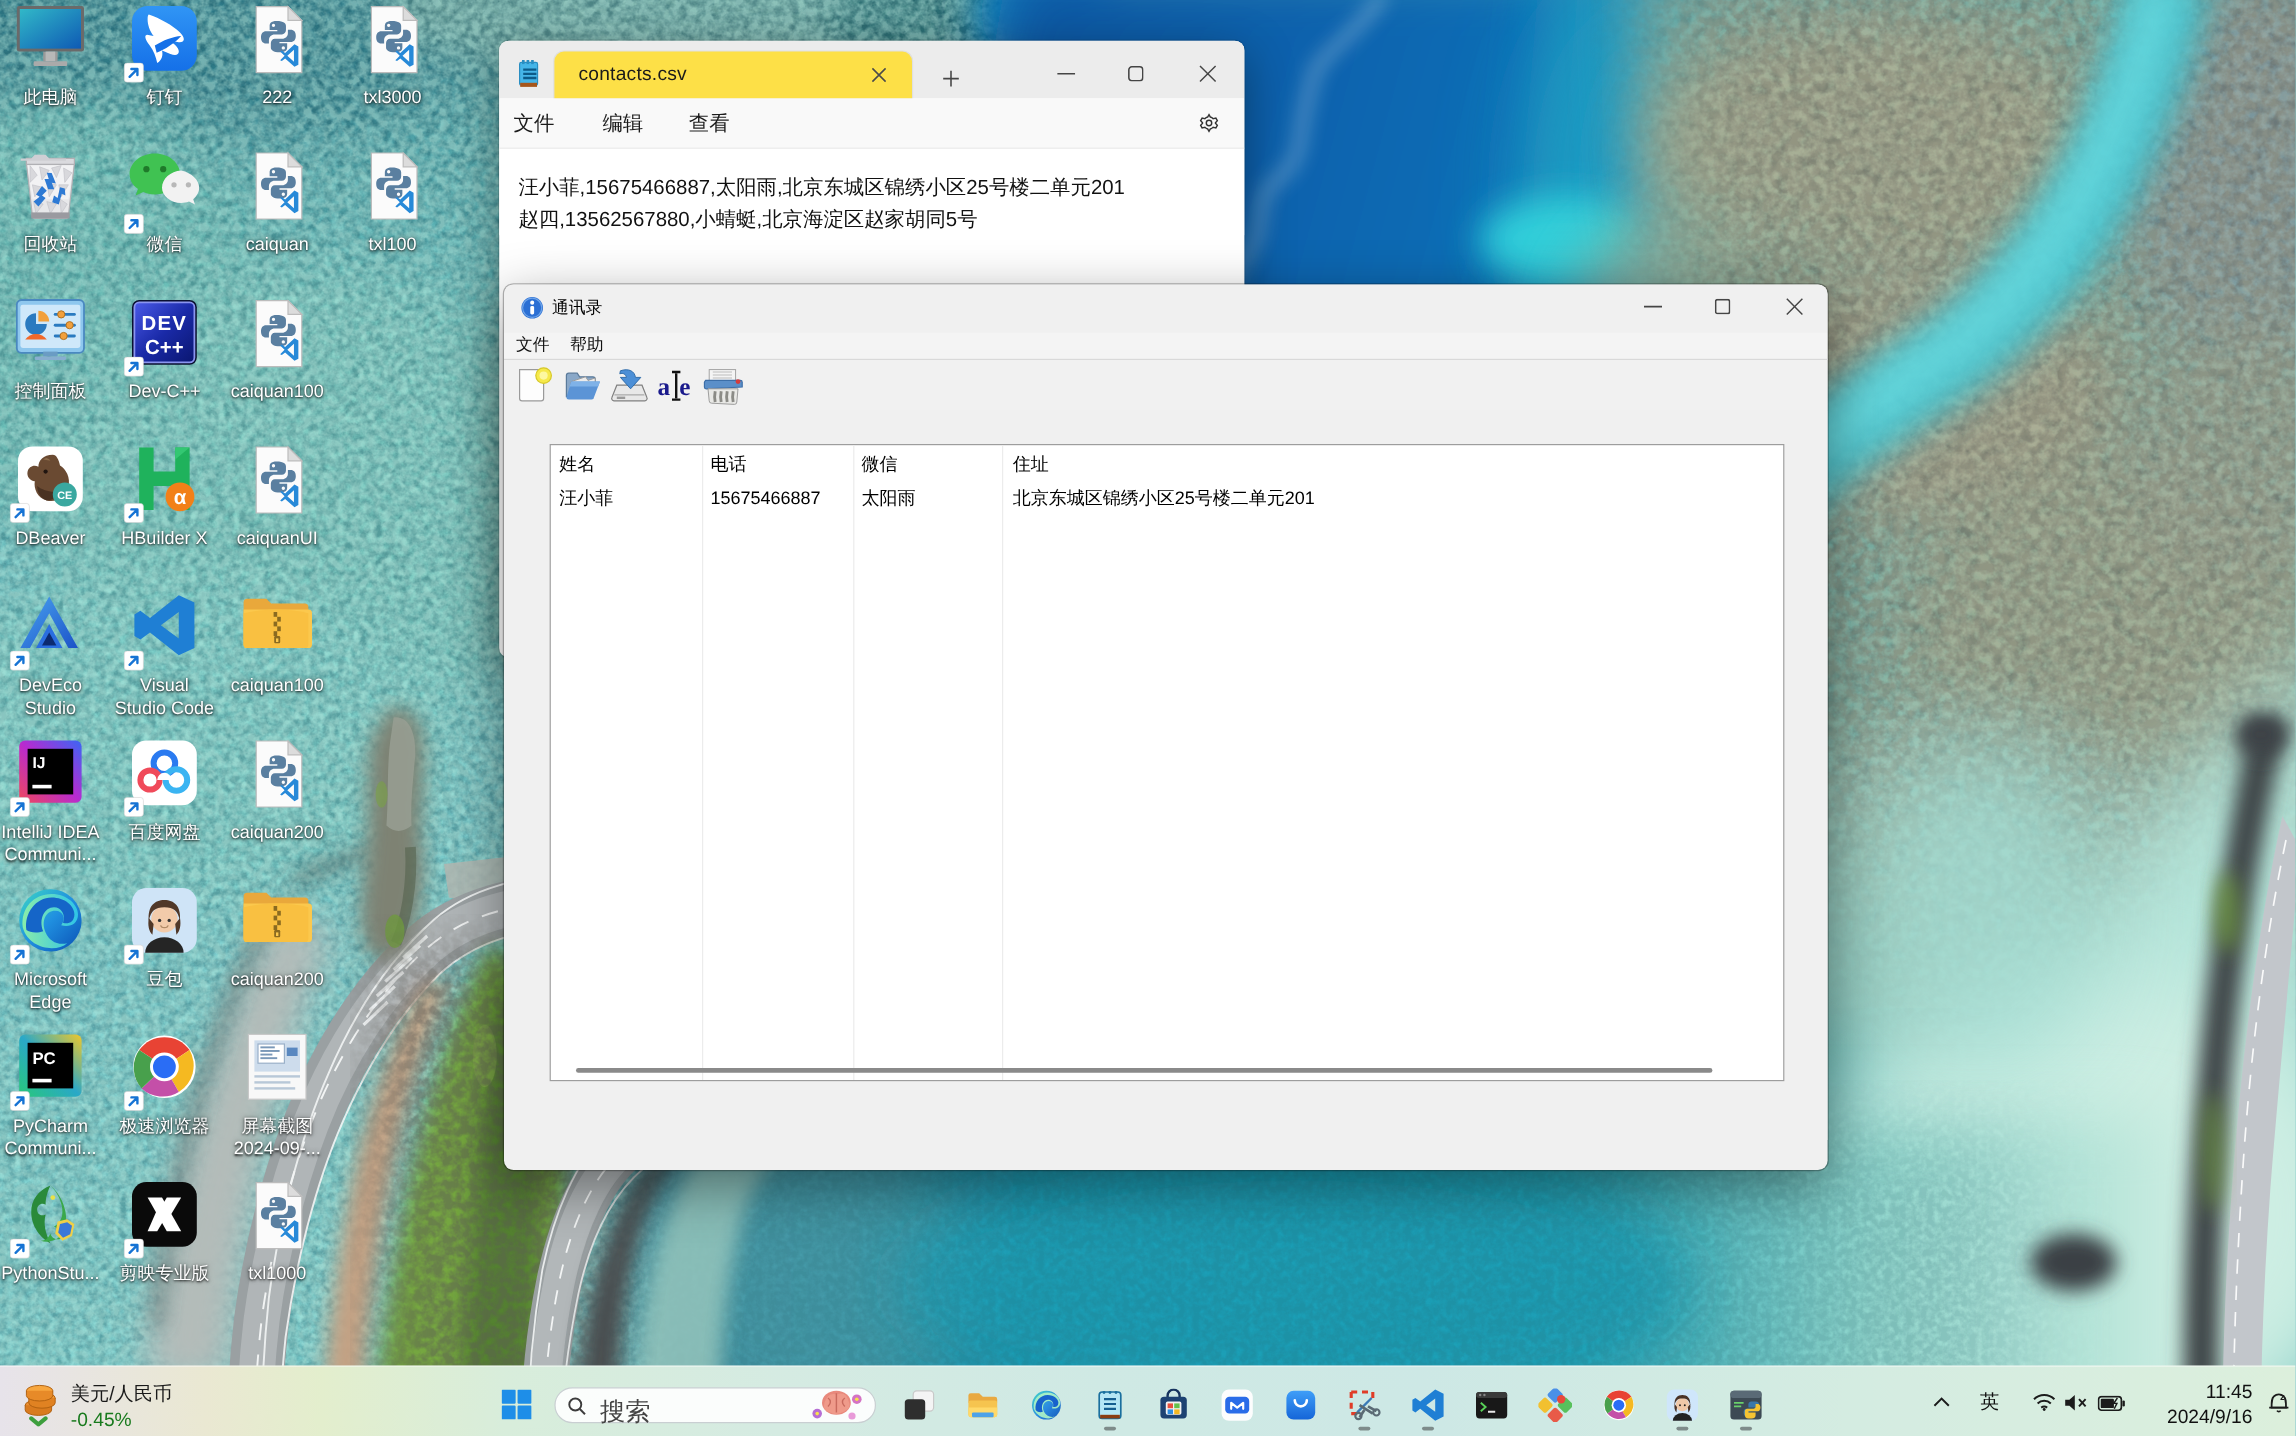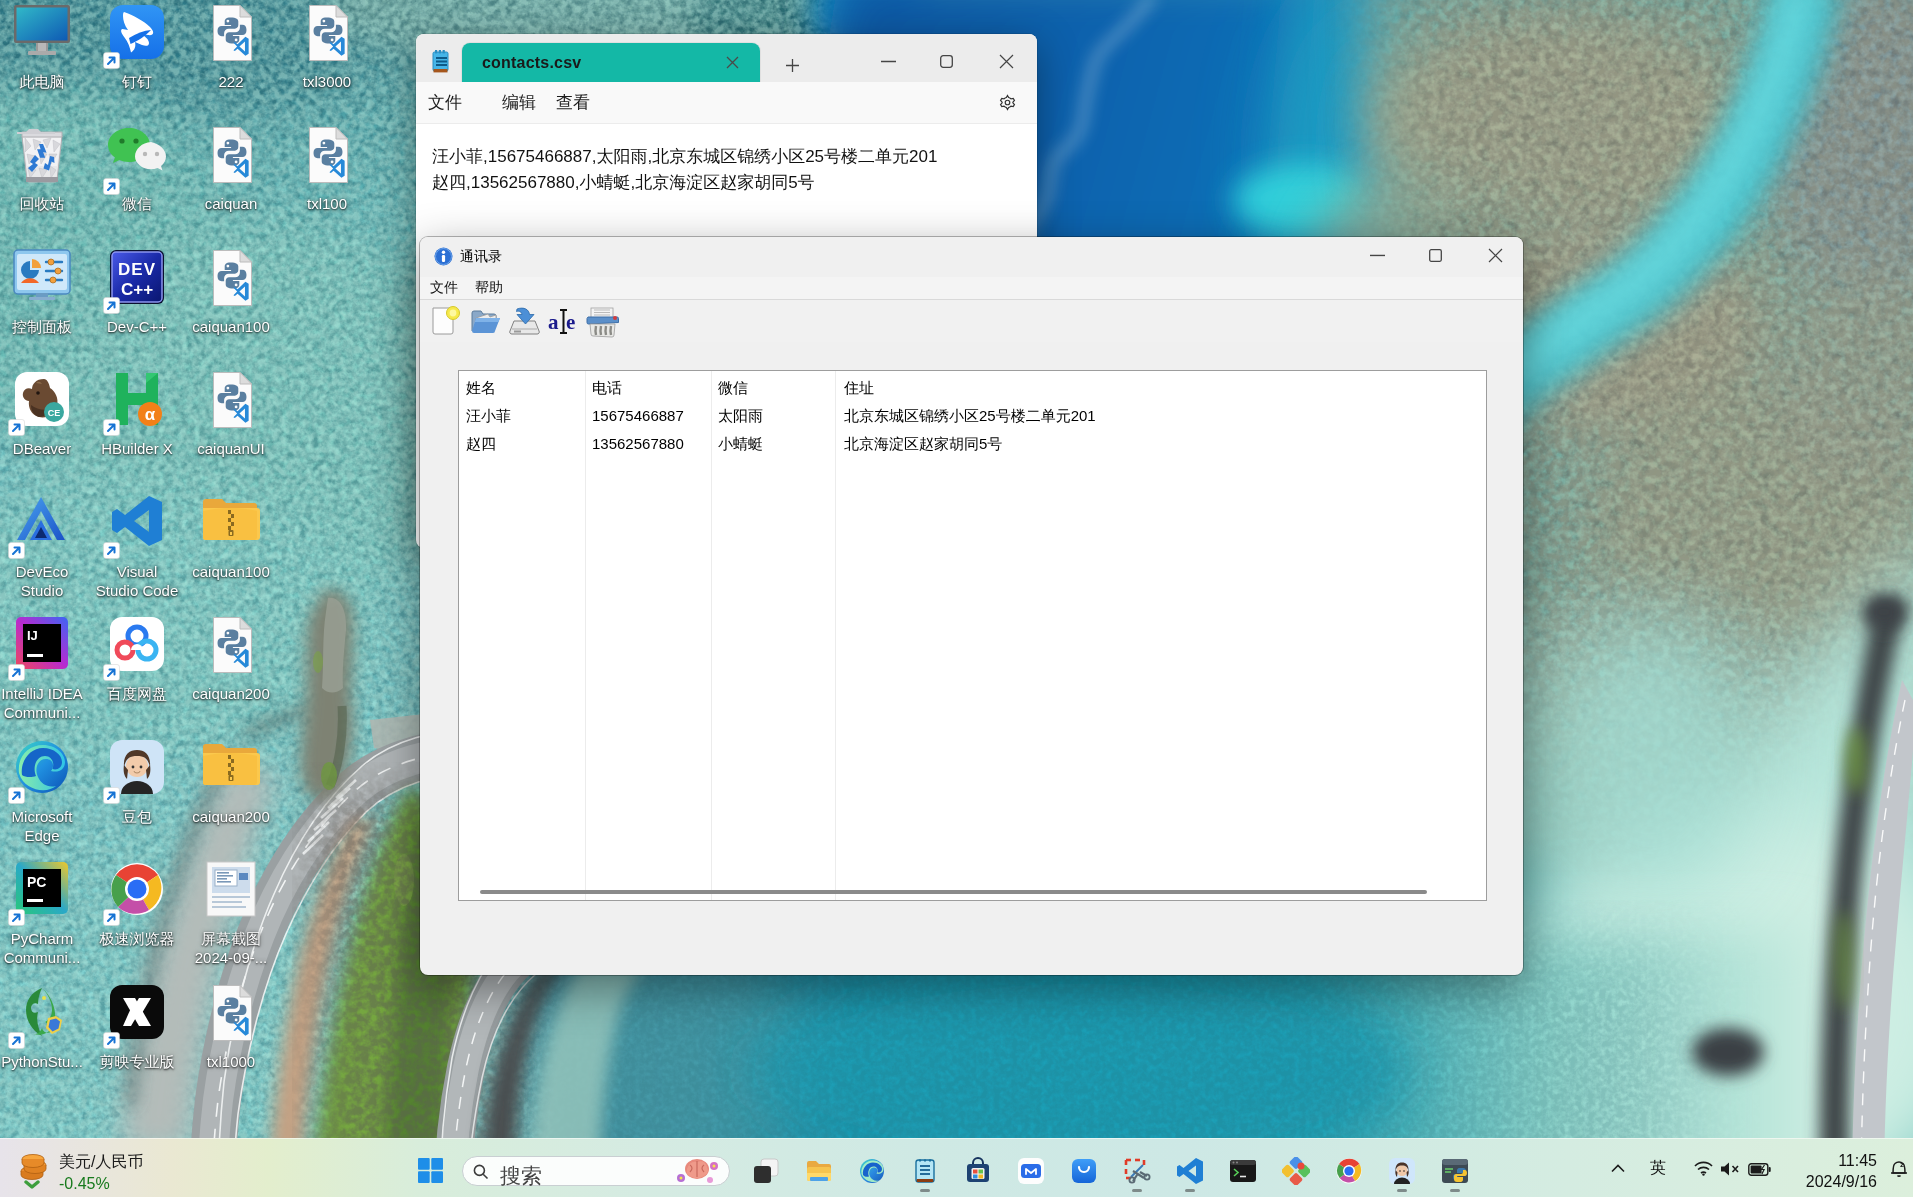--- a/index.html
+++ b/index.html
@@ -11,22 +11,22 @@
   .dicon { position:absolute; width:94px; text-align:center; }
   .dicon .ig { height:66px; display:flex; align-items:flex-start; justify-content:center; position:relative; }
   .dicon .lbl { margin-top:2px; font-size:15px; line-height:19px; color:#fff;
      text-shadow:0 1px 2px rgba(0,0,0,.85), 0 0 4px rgba(0,0,0,.5); }
 
   
   #notepad { position:absolute; left:416px; top:34px; width:621px; height:514px;
      background:#fff; border-radius:8px; box-shadow:0 12px 40px rgba(0,0,0,.38), 0 0 0 1px rgba(0,0,0,.10);
      z-index:2; overflow:hidden; }
   #np-titlebar { height:48px; background:#ececec; position:relative; }
-  #np-tab { position:absolute; left:46px; top:9px; width:298px; height:39px; background:#14b8a6;
-     border-radius:8px 8px 0 0; display:flex; align-items:center; box-shadow:0 0 0 1px rgba(0,0,0,.05);font-weight:bold; }
+  #np-tab { position:absolute; left:46px; top:9px; width:298px; height:39px; background:#fde047;
+     border-radius:8px 8px 0 0; display:flex; align-items:center; box-shadow:0 0 0 1px rgba(0,0,0,.05); }
   #np-menubar { height:42px; background:#f9f9f9; display:flex; align-items:center; font-size:17px; color:#1b1b1b;
       border-bottom:1px solid #ececec; position:relative;}
   #np-body { background:#fff; padding:20px 0 0 16px; font-size:17px; line-height:26px; color:#111; }
   .capbtn { position:absolute; top:0; color:#444; }
 
   
   #ab { position:absolute; left:420px; top:237px; width:1103px; height:738px; background:#f0f0f0;
      border-radius:8px; box-shadow:0 14px 46px rgba(0,0,0,.42), 0 0 0 1px rgba(0,0,0,.28); z-index:3; overflow:hidden; }
   #ab-titlebar { height:40px; background:#f0f0f0; position:relative; }
   #ab-menubar { height:23px; background:#f4f4f4; display:flex; font-size:14px; color:#111;
@@ -743,21 +743,21 @@
       <svg width="13" height="13" viewBox="0 0 13 13" class="capbtn" style="left:524px;top:21px">
           <rect x="0.7" y="0.7" width="11.6" height="11.6" rx="2.5" fill="none" stroke="#454545" stroke-width="1.3"></rect>
         </svg>
       <svg width="15" height="15" viewBox="0 0 15 15" class="capbtn" style="left:583px;top:20px">
           <path d="M1 1 L14 14 M14 1 L1 14" stroke="#454545" stroke-width="1.2"></path>
         </svg>
     </div>
     <div id="np-menubar">
       <span style="margin-left:12px">文件</span>
       <span style="margin-left:40px">编辑</span>
-      <span style="margin-left:20px">查看</span>
+      <span style="margin-left:38px">查看</span>
       <svg width="17" height="17" viewBox="0 0 24 24" style="position:absolute;right:21px;top:12px" fill="none" stroke="#333" stroke-width="1.7">
         <circle cx="12" cy="12" r="3.2"></circle>
         <path d="M12 2.2 L13.6 5 A7.5 7.5 0 0 1 16.9 6.9 L20.1 6.3 L21.8 9.2 L19.6 11.6 A7.6 7.6 0 0 1 19.6 12.4 L21.8 14.8 L20.1 17.7 L16.9 17.1 A7.5 7.5 0 0 1 13.6 19 L12 21.8 L10.4 19 A7.5 7.5 0 0 1 7.1 17.1 L3.9 17.7 L2.2 14.8 L4.4 12.4 A7.6 7.6 0 0 1 4.4 11.6 L2.2 9.2 L3.9 6.3 L7.1 6.9 A7.5 7.5 0 0 1 10.4 5 Z"></path>
       </svg>
     </div>
     <div id="np-body">汪小菲,15675466887,太阳雨,北京东城区锦绣小区25号楼二单元201<br>赵四,13562567880,小蜻蜓,北京海淀区赵家胡同5号</div>
   </div>
   <div id="ab">
     <div id="ab-titlebar">
       <svg width="19" height="19" viewBox="0 0 19 19" style="position:absolute;left:14px;top:10px">
@@ -836,26 +836,20 @@
             <span style="left:133px">电话</span>
             <span style="left:259px">微信</span>
             <span style="left:385px">住址</span>
           </div>
         <div class="trow" style="top:31px">
             <span style="left:7px">汪小菲</span>
             <span style="left:133px">15675466887</span>
             <span style="left:259px">太阳雨</span>
             <span style="left:385px">北京东城区锦绣小区25号楼二单元201</span>
           </div>
-        <div class="trow" style="top:59px">
-            <span style="left:7px">赵四</span>
-            <span style="left:133px">13562567880</span>
-            <span style="left:259px">小蜻蜓</span>
-            <span style="left:385px">北京海淀区赵家胡同5号</span>
-          </div>
         <div style="position:absolute;left:21px;bottom:6px;width:947px;height:4px;border-radius:2px;background:#8a8a8a"></div>
       </div>
     </div>
   </div>
   <div id="taskbar">
 
     <svg width="34" height="40" viewBox="0 0 34 40" style="position:absolute;left:17px;top:10px">
       <g stroke="#b06010" stroke-width="0.8">
         <ellipse cx="15" cy="22" rx="11" ry="4.5" fill="#ea8d2f"></ellipse>
         <path d="M4 22 v4 a11 4.5 0 0 0 22 0 v-4" fill="#d97b1f"></path>

